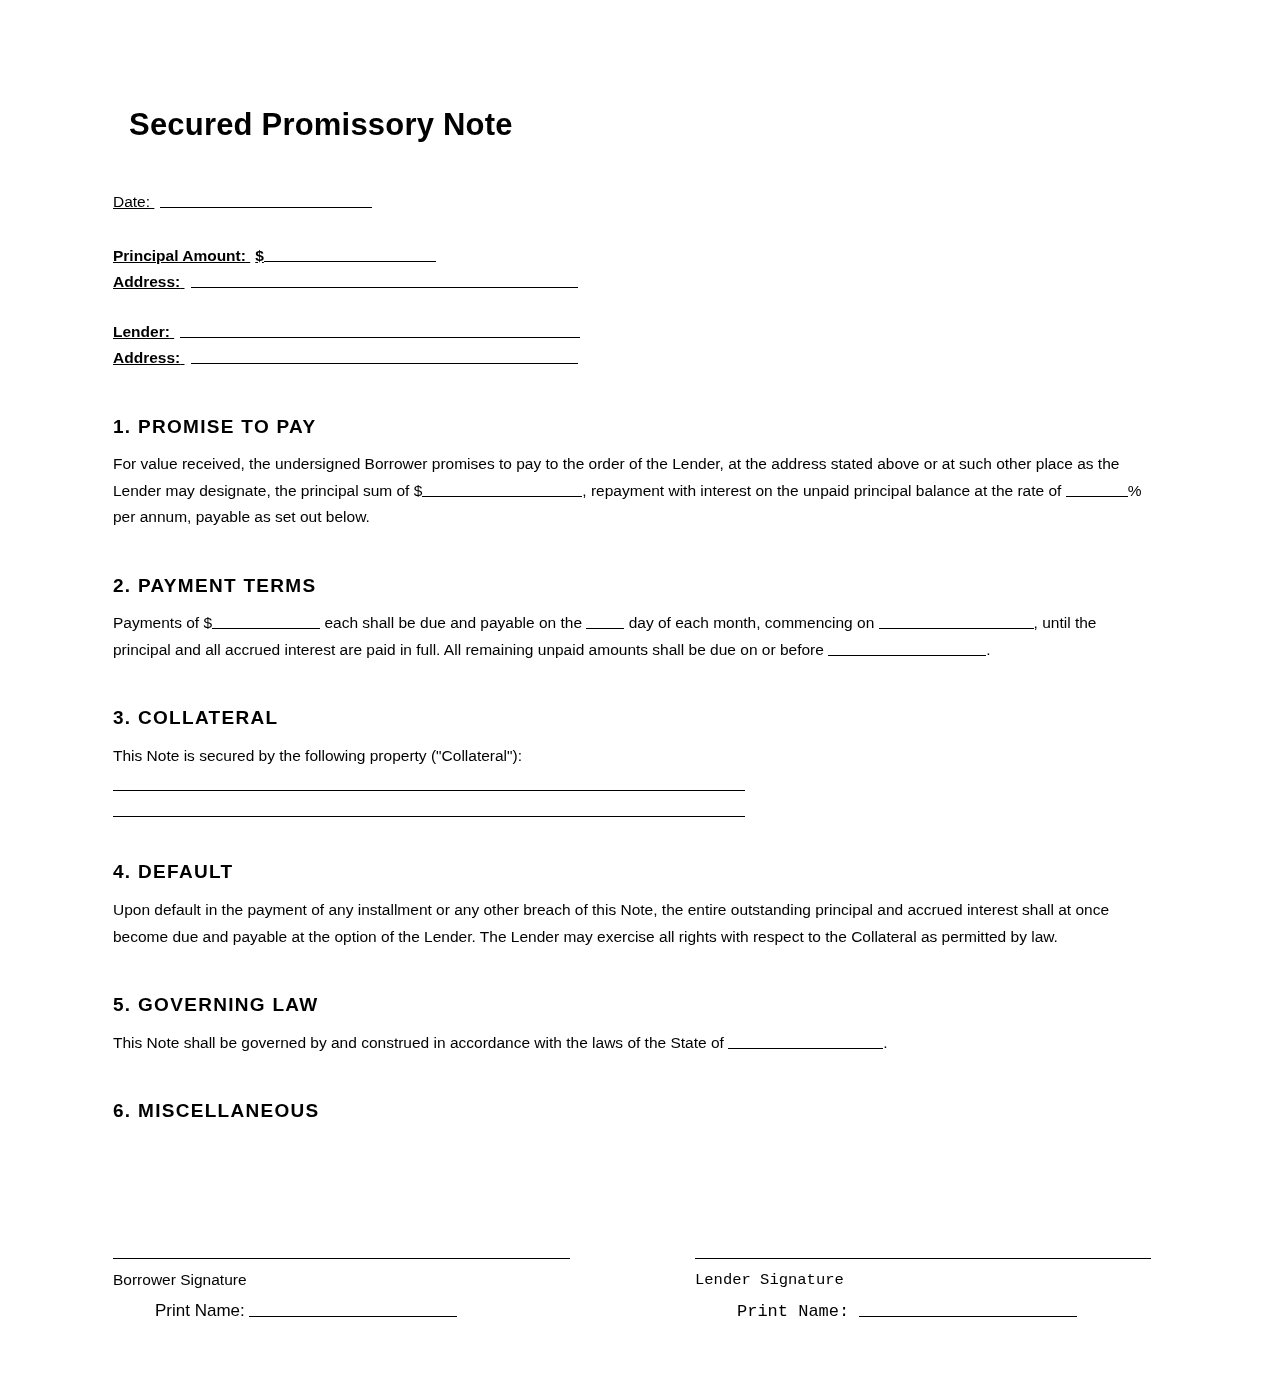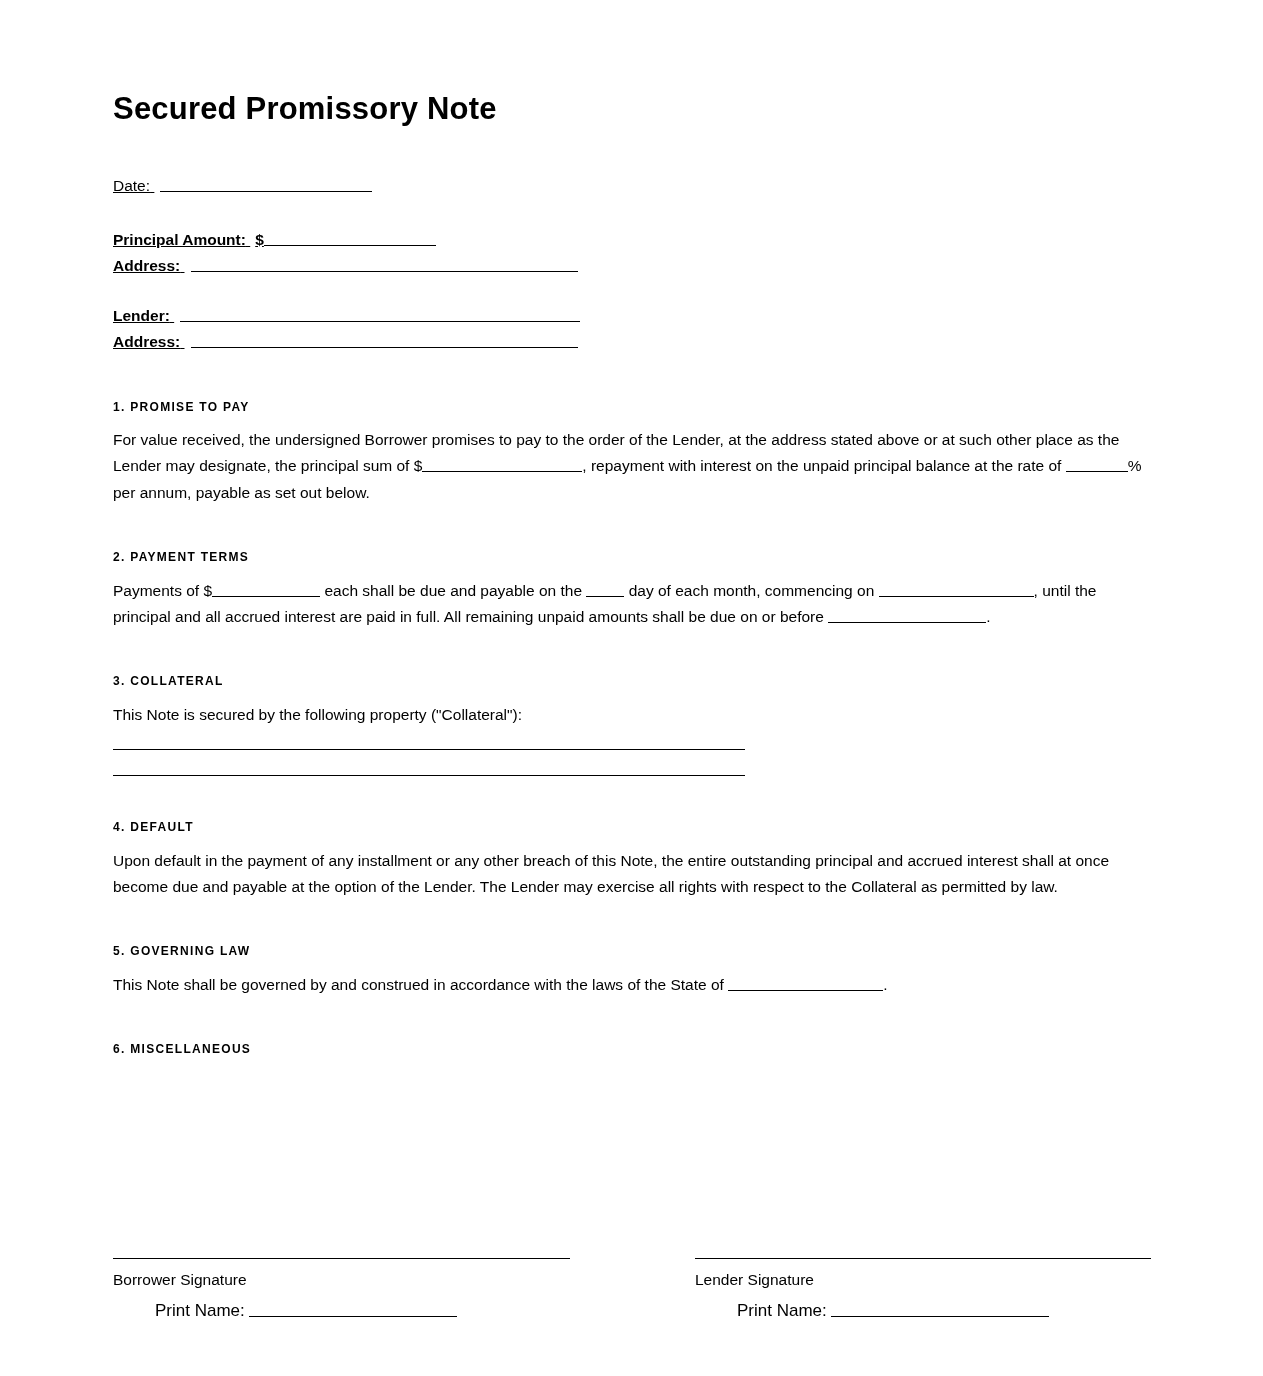--- a/index.html
+++ b/index.html
@@ -27,21 +27,21 @@
     position: absolute;
     left: 113px;
     top: 0;
     width: 1032px;
   }
 
   .doc-title {
     font-size: 31px;
     font-weight: bold;
     letter-spacing: 0.2px;
-    margin: 0;
+    margin: 16px;
     padding-top: 91px;
     line-height: 1.15;
   }
 
   .field-block {
     margin-top: 0;
   }
   .field-row {
     font-size: 15.5px;
     line-height: 26px;
@@ -56,21 +56,21 @@
 
   .blank {
     display: inline-block;
     border-bottom: 1.6px solid #000;
     vertical-align: baseline;
     height: 0.92em;
     margin-bottom: -1px;
   }
 
   .sec-head {
-    font-size: 12px;
+    font-size: 19px;
     font-weight: bold;
     letter-spacing: 1.3px;
     margin: 0;
     line-height: 1.2;
   }
   .sec-head.first { margin-top: 45px; }
   .sec-head.next  { margin-top: 44px; }
 
   .para {
     font-size: 15.5px;
@@ -94,21 +94,21 @@
     left: 113px;
     top: 1258px;
     width: 1038px;
   }
   .sign-cols {
     display: flex;
     flex-direction: row;
   }
   .sign-col { position: relative; }
   .sign-col.left  { width: 457px; margin-right: 125px; }
-  .sign-col.right { width: 456px; }
+  .sign-col.right { width: 456px; font-family: Liberation Mono, monospace; }
   .sign-rule {
     border-top: 1.8px solid #000;
     width: 100%;
     height: 0;
   }
   .sign-label {
     font-size: 15.5px;
     line-height: 22px;
     margin-top: 10px;
   }

